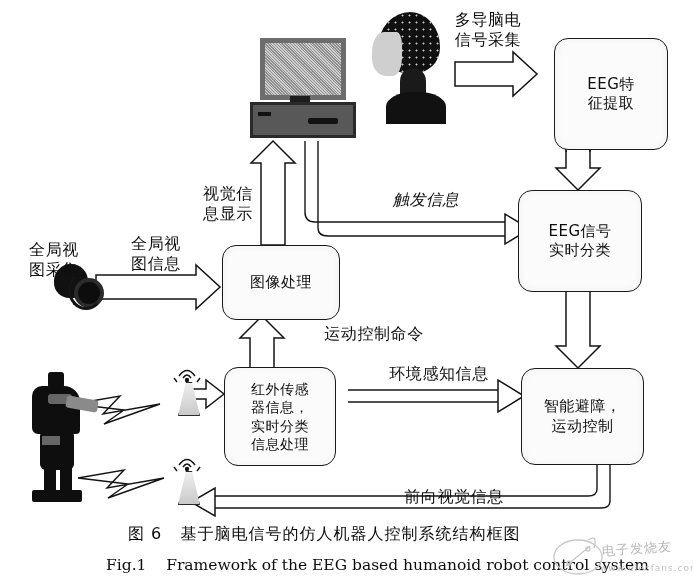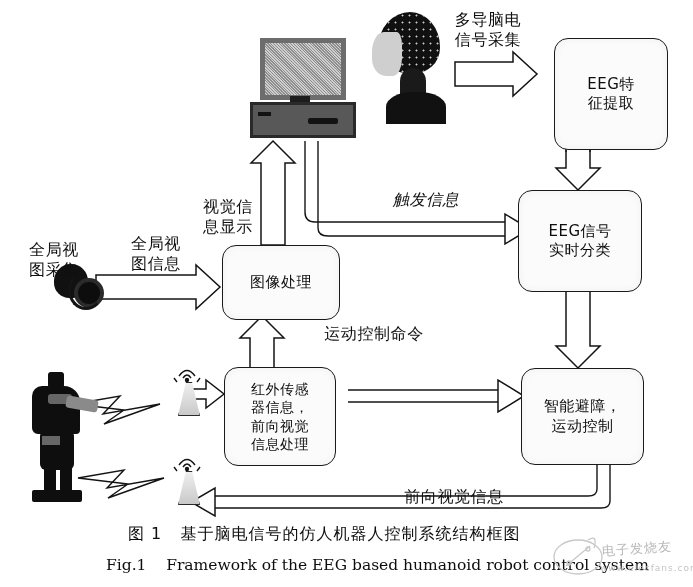--- a/index.html
+++ b/index.html
@@ -239,47 +239,48 @@
   <div class="node" style="left:522px;top:38px;width:112px;height:110px;margin-left:32px;">EEG特
 征提取</div>
 
   <div class="node" style="left:222px;top:245px;width:116px;height:73px;">图像处理</div>
 
   <div class="node" style="left:518px;top:190px;width:122px;height:100px;">EEG信号
 实时分类</div>
 
   <div class="node small" style="left:224px;top:367px;width:110px;height:97px;">红外传感
 器信息，
-前向视觉
+实时分类
 信息处理</div>
 
   <div class="node" style="left:521px;top:368px;width:121px;height:95px;">智能避障，
 运动控制</div>
 
   <div class="lbl" style="left:436px;top:10px;width:104px;">多导脑电
 信号采集</div>
 
-  <div class="lbl" style="left:192px;top:197px;width:72px;">视觉信
+  <div class="lbl" style="left:192px;top:184px;width:72px;">视觉信
 息显示</div>
 
   <div class="lbl" style="left:380px;top:190px;width:92px;font-style:italic;">触发信息</div>
 
   <div class="lbl" style="left:18px;top:240px;width:72px;">全局视
 图采集</div>
 
   <div class="lbl" style="left:120px;top:234px;width:72px;">全局视
 图信息</div>
 
   <div class="lbl" style="left:312px;top:324px;width:124px;">运动控制命令</div>
 
+  <div class="lbl" style="left:374px;top:364px;width:130px;">环境感知信息</div>
 
 
   <div class="lbl" style="left:390px;top:487px;width:128px;">前向视觉信息</div>
 
-  <div class="cap-cn" style="left:128px;top:524px;">图 1   基于脑电信号的仿人机器人控制系统结构框图</div>
+  <div class="cap-cn" style="left:128px;top:524px;">图 6   基于脑电信号的仿人机器人控制系统结构框图</div>
 
   <div class="cap-en" style="left:106px;top:556px;">Fig.1    Framework of the EEG based humanoid robot control system</div>
 
   <div class="wm" style="left:602px;top:540px;">电子发烧友</div>
   <div class="wm2" style="left:600px;top:563px;">www.elecfans.com</div>
   <svg class="layer" viewBox="0 0 693 587">
     <g stroke="#c8c8c8" stroke-width="1.3" fill="none">
       <ellipse cx="578" cy="557" rx="24" ry="17"></ellipse>
       <path d="M 566,566 L 590,546"></path>
       <circle cx="569" cy="563" r="2"></circle>

